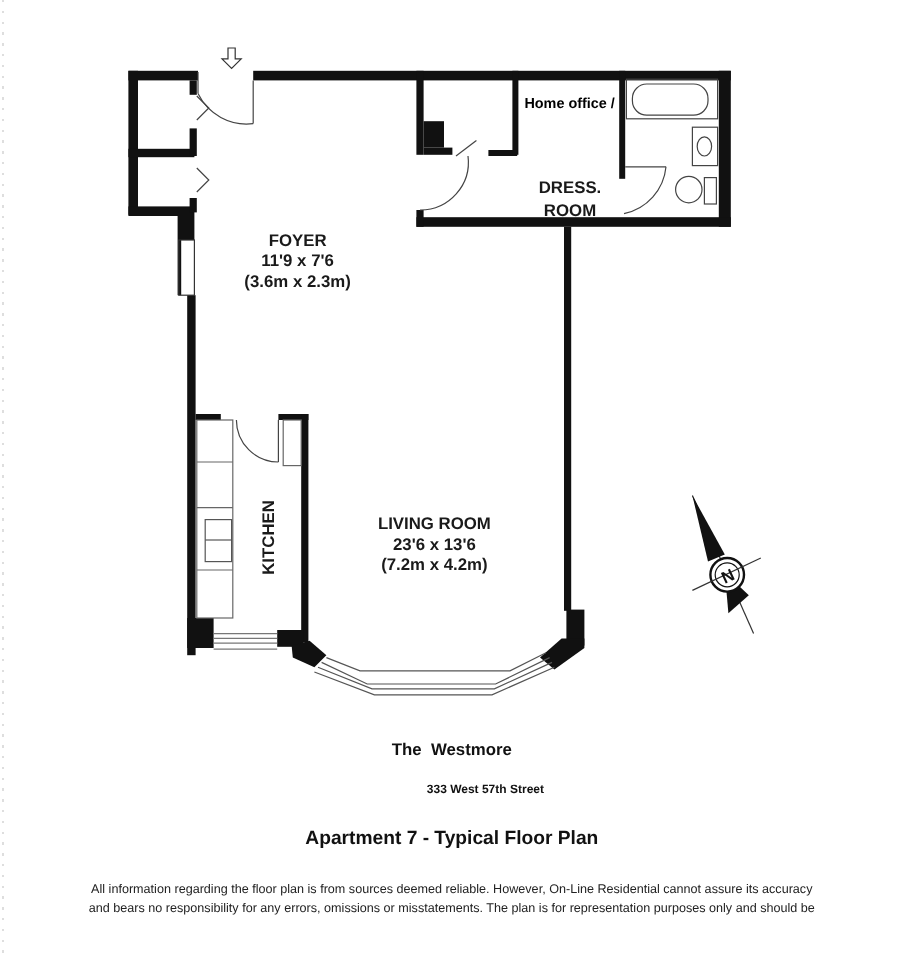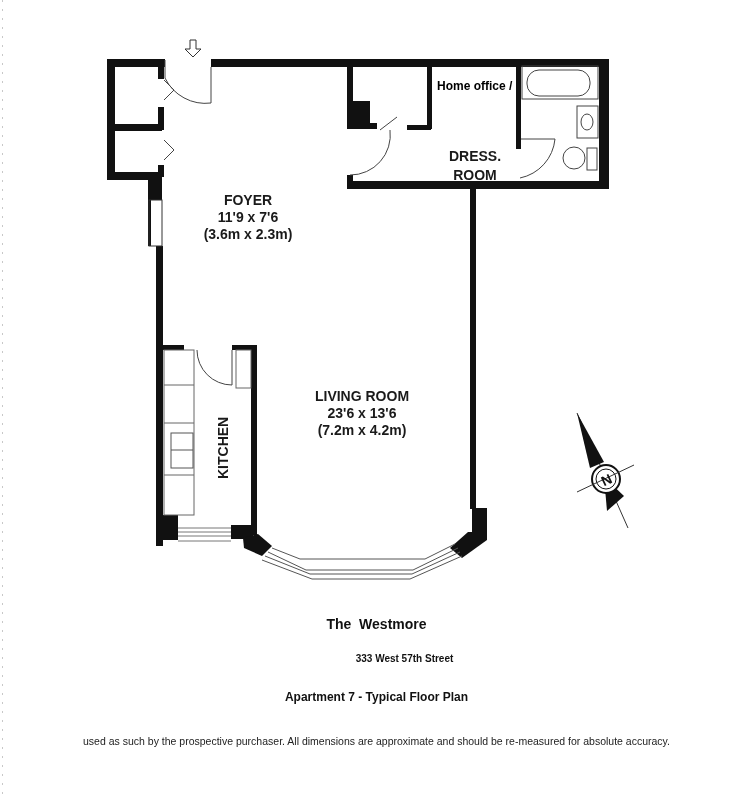--- a/index.html
+++ b/index.html
@@ -122,33 +122,34 @@
     <text x="606" y="485" text-anchor="middle" font-size="14" font-weight="bold" font-family="Liberation Sans, sans-serif" fill="#111" transform="rotate(-25 606 479)">N</text>
   </g>
 </svg>
 
 <div class="room-label" style="left:188px; top:148px; width:120px;">
   <div>FOYER</div>
   <div>11'9 x 7'6</div>
   <div>(3.6m x 2.3m)</div>
 </div>
 
-<div class="room-label" style="left:292px; top:344px; width:140px;">
+<div class="room-label" style="left:292px; top:384px; width:140px;">
   <div>LIVING ROOM</div>
   <div>23'6 x 13'6</div>
   <div>(7.2m x 4.2m)</div>
 </div>
 
 <div class="kitchen" style="left:193px; top:441px; width:60px; text-align:center;">KITCHEN</div>
 
 <div class="home-office" style="left:437px; top:79px;">Home office /</div>
 <div class="room-label" style="left:436px; top:103px; width:78px; line-height:19px;">
   <div>DRESS.</div>
   <div>ROOM</div>
 </div>
 
 <div class="title" style="top:616px; font-size:14px; white-space:pre;">The  Westmore</div>
 <div class="title" style="top:653px; font-size:10px;padding-left:28px;">333 West 57th Street</div>
-<div class="title" style="top:690px; font-size:12px;">Apartment 7 - Typical Floor Plan</div>
+<div class="title" style="top:690px; font-size:16px;">Apartment 7 - Typical Floor Plan</div>
 
 <div class="disclaimer" style="top:733px;">
-  <div>used as such by the prospective purchaser.  All dimensions are approximate and should be re-measured for absolute accuracy.</div>
+  <div>All information regarding the floor plan is from sources deemed reliable.  However, On-Line Residential cannot assure its accuracy</div>
+  <div>and bears no responsibility for any errors, omissions or misstatements.  The plan is for representation purposes only and should be</div>
 </div>
 
 </body></html>

